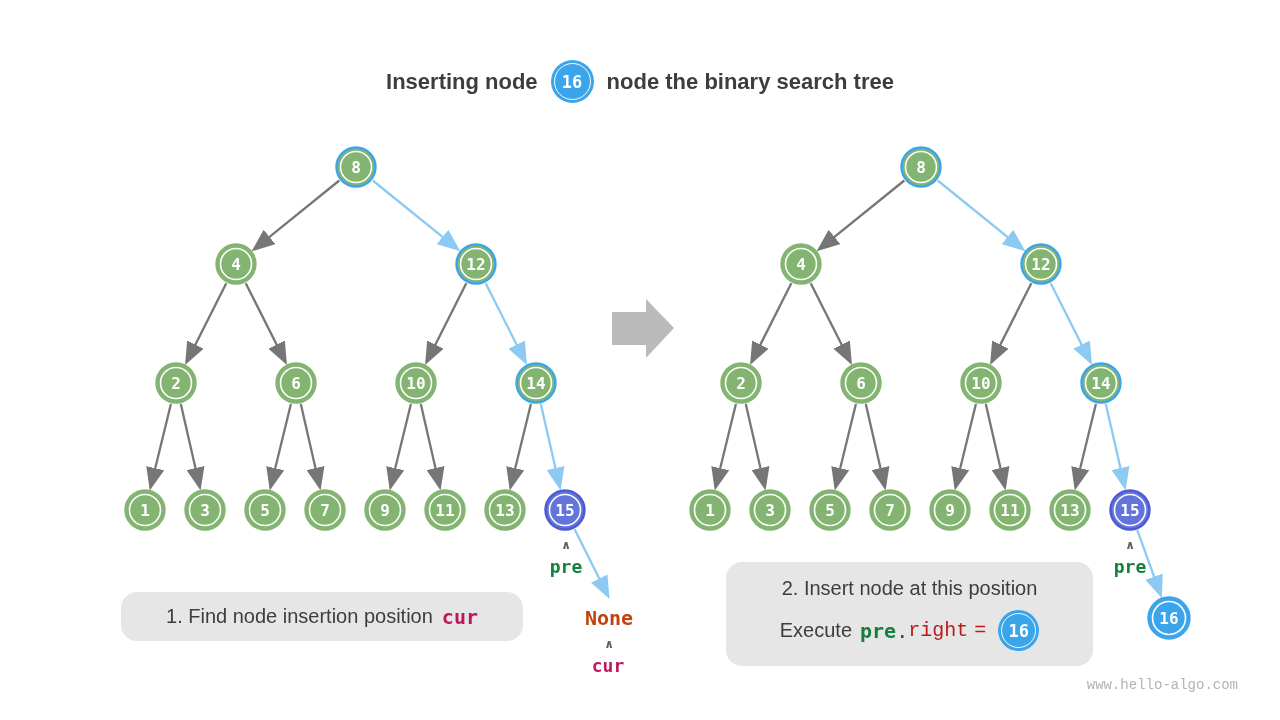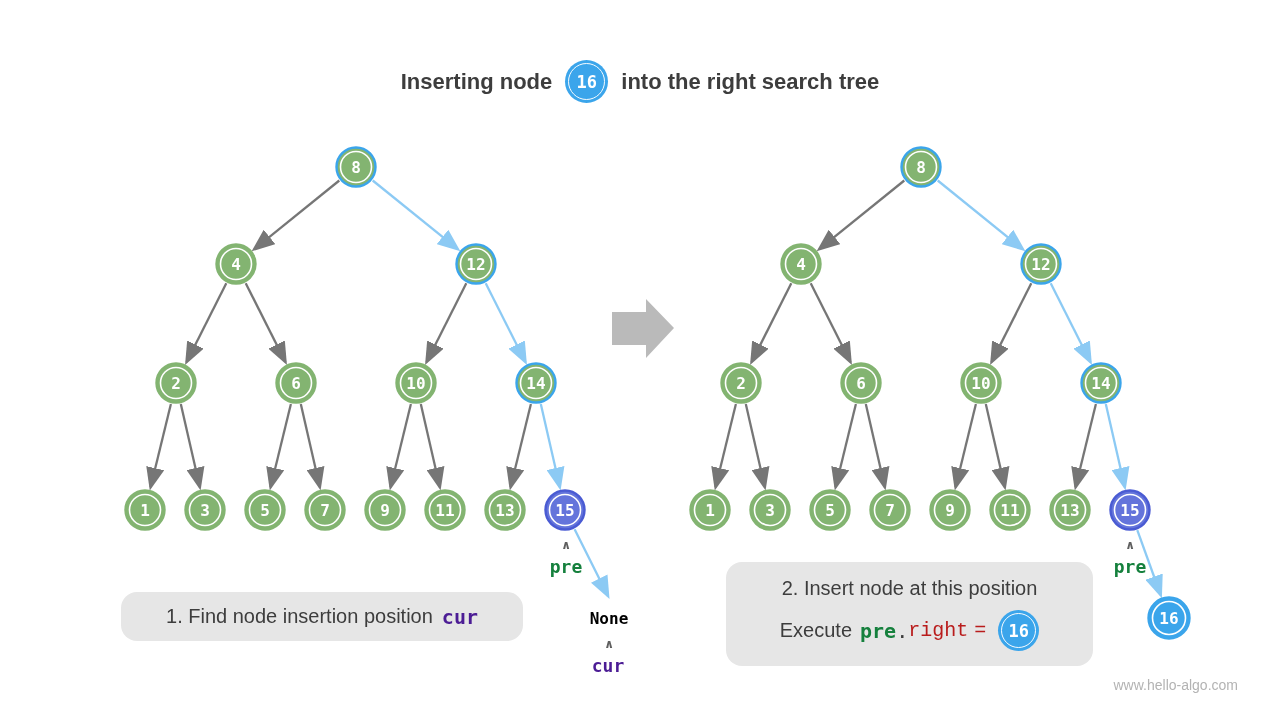--- a/index.html
+++ b/index.html
@@ -35,55 +35,55 @@
   .caption-1 {
     left:121px; top:592px; width:402px; height:49px;
     display:flex; align-items:center; justify-content:center; gap:9px;
   }
   .caption-2 {
     left:726px; top:562px; width:367px; height:104px;
     display:flex; flex-direction:column; align-items:center; justify-content:center; gap:10px;
   }
   .caption-2 .line-2 { display:flex; align-items:center; }
   .code { font-family:"DejaVu Sans Mono", monospace; font-weight:bold; }
-  .cur-color { color:#4c1d95; }
+  .cur-color { color:#be185d; }
   .pre-color { color:#15803d; }
   .code-gray { font-family:Liberation Mono, monospace; color:#b91c1c; font-weight:normal; }
   .code-dark { font-family:"DejaVu Sans Mono", monospace; color:#3d3d3d; font-weight:normal; }
   .m-r8 { margin-right:8px; } .m-lr10 { margin:0 12px 0 6px; }
   
   .abs-c { position:absolute; transform:translate(-50%,-50%); white-space:nowrap; }
   .ptr-label {
     font-family:"DejaVu Sans Mono", monospace; font-weight:bold; font-size:18px;
   }
   .none-label {
     font-family:"DejaVu Sans Mono", monospace; font-weight:600;
-    font-size:16px; color:#000000;
+    font-size:20px; color:#c2410c;
   }
   .caret {
     color:#5f5f5f; font-size:12px; font-weight:bold;
     font-family:"DejaVu Sans", sans-serif;
   }
   
   .watermark {
     position:absolute; right:42px; top:677px;
-    font-family:Liberation Sans, sans-serif; font-size:14px; color:#b3b3b3;
+    font-family:Liberation Mono, monospace; font-size:14px; color:#b3b3b3;
   }
 </style>
 </head>
 <body>
 
 <div class="stage">
 
   <div class="title-row">
     <span>Inserting node</span>
     <span class="badge badge-lg">
       <span>16</span>
     </span>
-    <span>into the right search tree</span>
+    <span>node the binary search tree</span>
   </div>
 
   <svg class="trees" width="1280" height="720" viewBox="0 0 1280 720">
       <defs>
     <marker id="mk-gray" viewBox="0 0 10 8" refX="8.5" refY="4" markerWidth="10" markerHeight="8" orient="auto">
           <path d="M0,0 L10,4 L0,8 Z" fill="#767676"></path>
         </marker>
     <marker id="mk-blue" viewBox="0 0 10 8" refX="8.5" refY="4" markerWidth="10" markerHeight="8" orient="auto">
           <path d="M0,0 L10,4 L0,8 Z" fill="#8ccaf4"></path>
         </marker>

